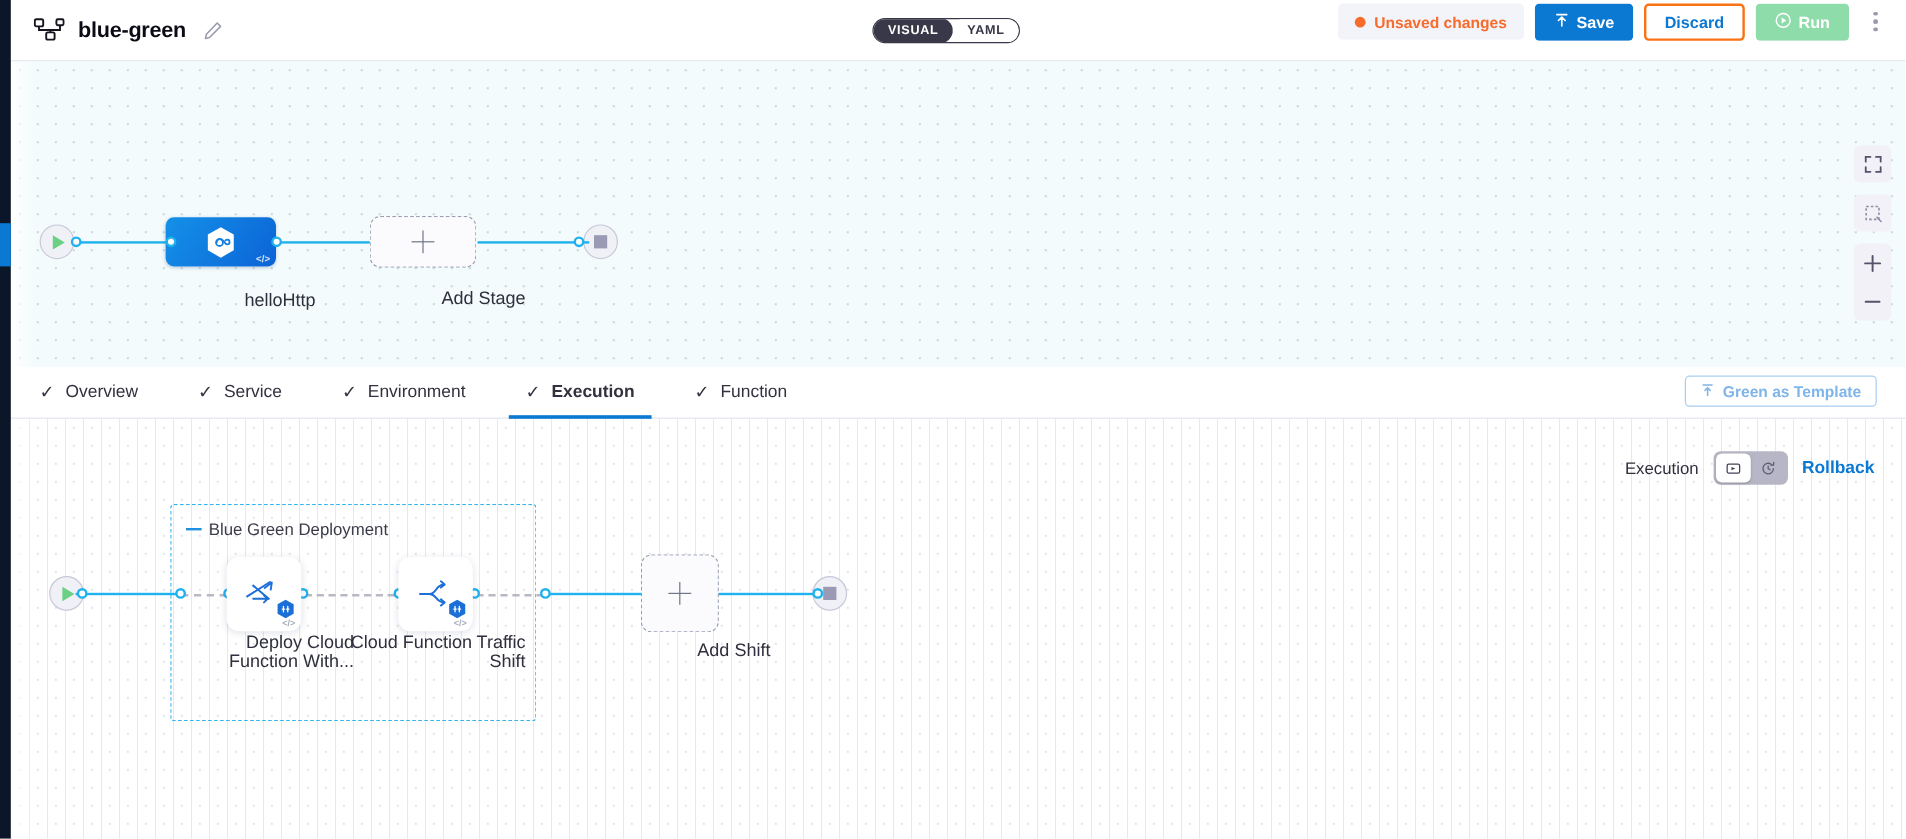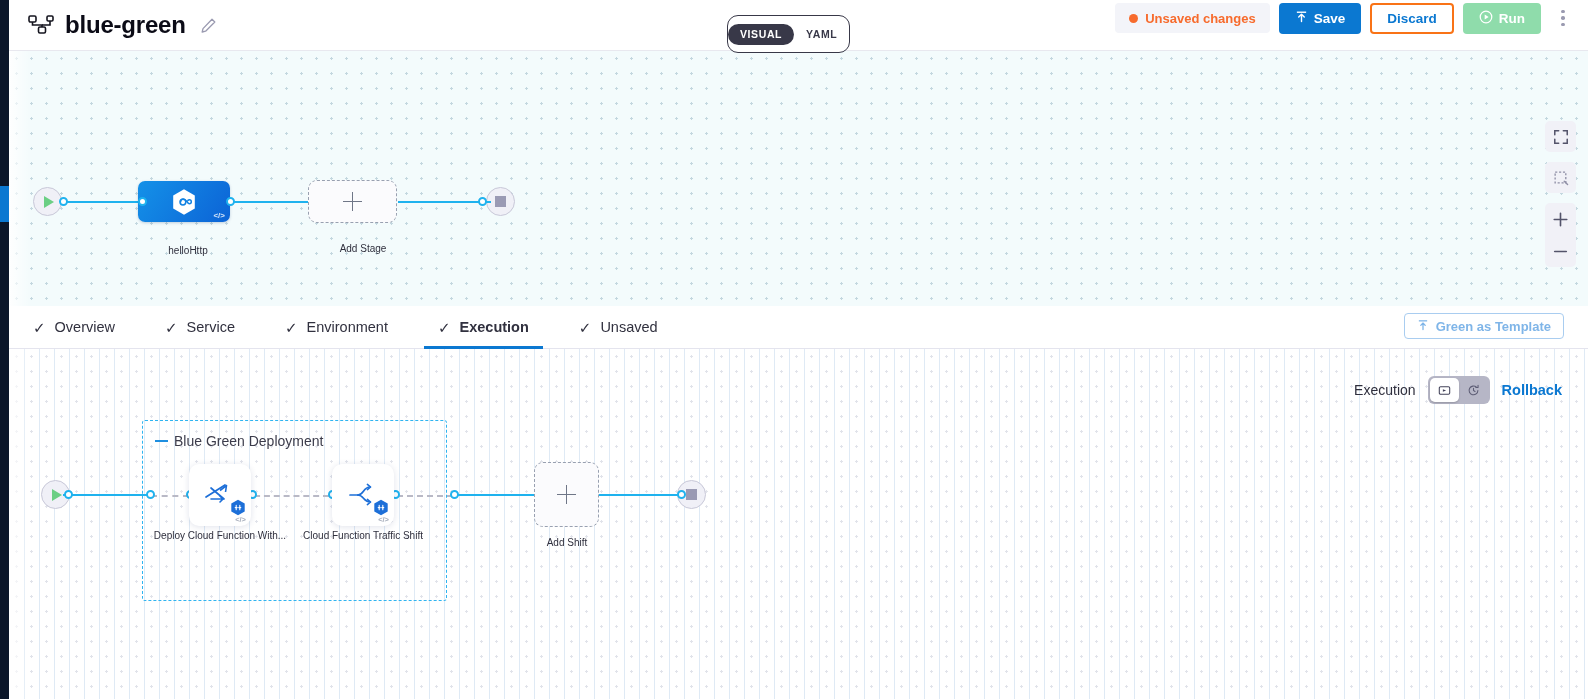--- a/index.html
+++ b/index.html
@@ -32,29 +32,29 @@
     position: absolute; left: 9px; top: 0;
     width: 1579px; height: 51px;
     background: #ffffff;
     border-bottom: 1px solid #e8e8ef;
     display: flex; align-items: center;
     z-index: 30;
   }
   .hdr-left { display: flex; align-items: center; gap: 11px; padding-left: 19px; }
   .pipeline-glyph { width: 26px; height: 22px; display: block; }
   .pipeline-title {
-    font-size: 24px; font-weight: 700; color: #0b0b16;
+    font-size: 18px; font-weight: 700; color: #0b0b16;
     letter-spacing: -0.2px;
   }
   .edit-pencil { width: 17px; height: 17px; display: block; cursor: pointer; margin-left: 3px; }
 
   
   .mode-toggle {
     position: absolute; left: 718px; top: 15px;
-    height: 38px; display: flex; align-items: center;
+    height: 21px; display: flex; align-items: center;
     border: 1px solid #383848; border-radius: 11px;
     background: #ffffff; overflow: hidden;
   }
   .mode-seg {
     font-size: 10.5px; font-weight: 700; letter-spacing: 0.6px;
     height: 21px; line-height: 21px; padding: 0 12px;
     cursor: pointer; color: #383848; background: #ffffff;
     border-radius: 11px;
   }
   .mode-seg.active { background: #383848; color: #ffffff; }
@@ -129,21 +129,21 @@
     display: flex; align-items: center; justify-content: center;
     cursor: pointer; z-index: 5;
     box-shadow: 0 1px 3px rgba(10,50,110,0.22);
   }
   .stage-node .hexmark { width: 26px; height: 28px; display: block; }
   .code-badge {
     position: absolute; right: 5px; bottom: 2px;
     font-size: 8px; color: rgba(255,255,255,0.82); font-weight: 700;
   }
   .node-caption {
-    position: absolute; text-align: center; font-size: 10px; color: #2f2f3d;
+    position: absolute; text-align: right; font-size: 15px; color: #2f2f3d;
     line-height: 16px; width: 150px;
   }
   .add-node {
     position: absolute; border: 1.6px dashed #98a0b0; border-radius: 9px;
     background: #fbfbfd; display: flex; align-items: center; justify-content: center;
     cursor: pointer; z-index: 5;
   }
   .plus-h { position: absolute; width: 19px; height: 1.8px; background: #6f7687; }
   .plus-v { position: absolute; width: 1.8px; height: 19px; background: #6f7687; }
 
@@ -389,21 +389,21 @@
     <div class="tab">
       <span class="chk">✓</span>
       <span>Environment</span>
     </div>
     <div class="tab active">
       <span class="chk">✓</span>
       <span>Execution</span>
     </div>
     <div class="tab">
       <span class="chk">✓</span>
-      <span>Unsaved</span>
+      <span>Function</span>
     </div>
 
     <div class="save-template">
       <span>
         <svg viewBox="0 0 13 13" width="12" height="12">
           <path d="M2 2 H11" stroke="#7fb5e8" stroke-width="1.4"></path>
           <path d="M6.5 11.4 V4.4 M6.5 4.4 L4.1 6.9 M6.5 4.4 L8.9 6.9" stroke="#7fb5e8" stroke-width="1.4" fill="none" stroke-linecap="round"></path>
         </svg>
       </span>
       <span>Green as Template</span>

